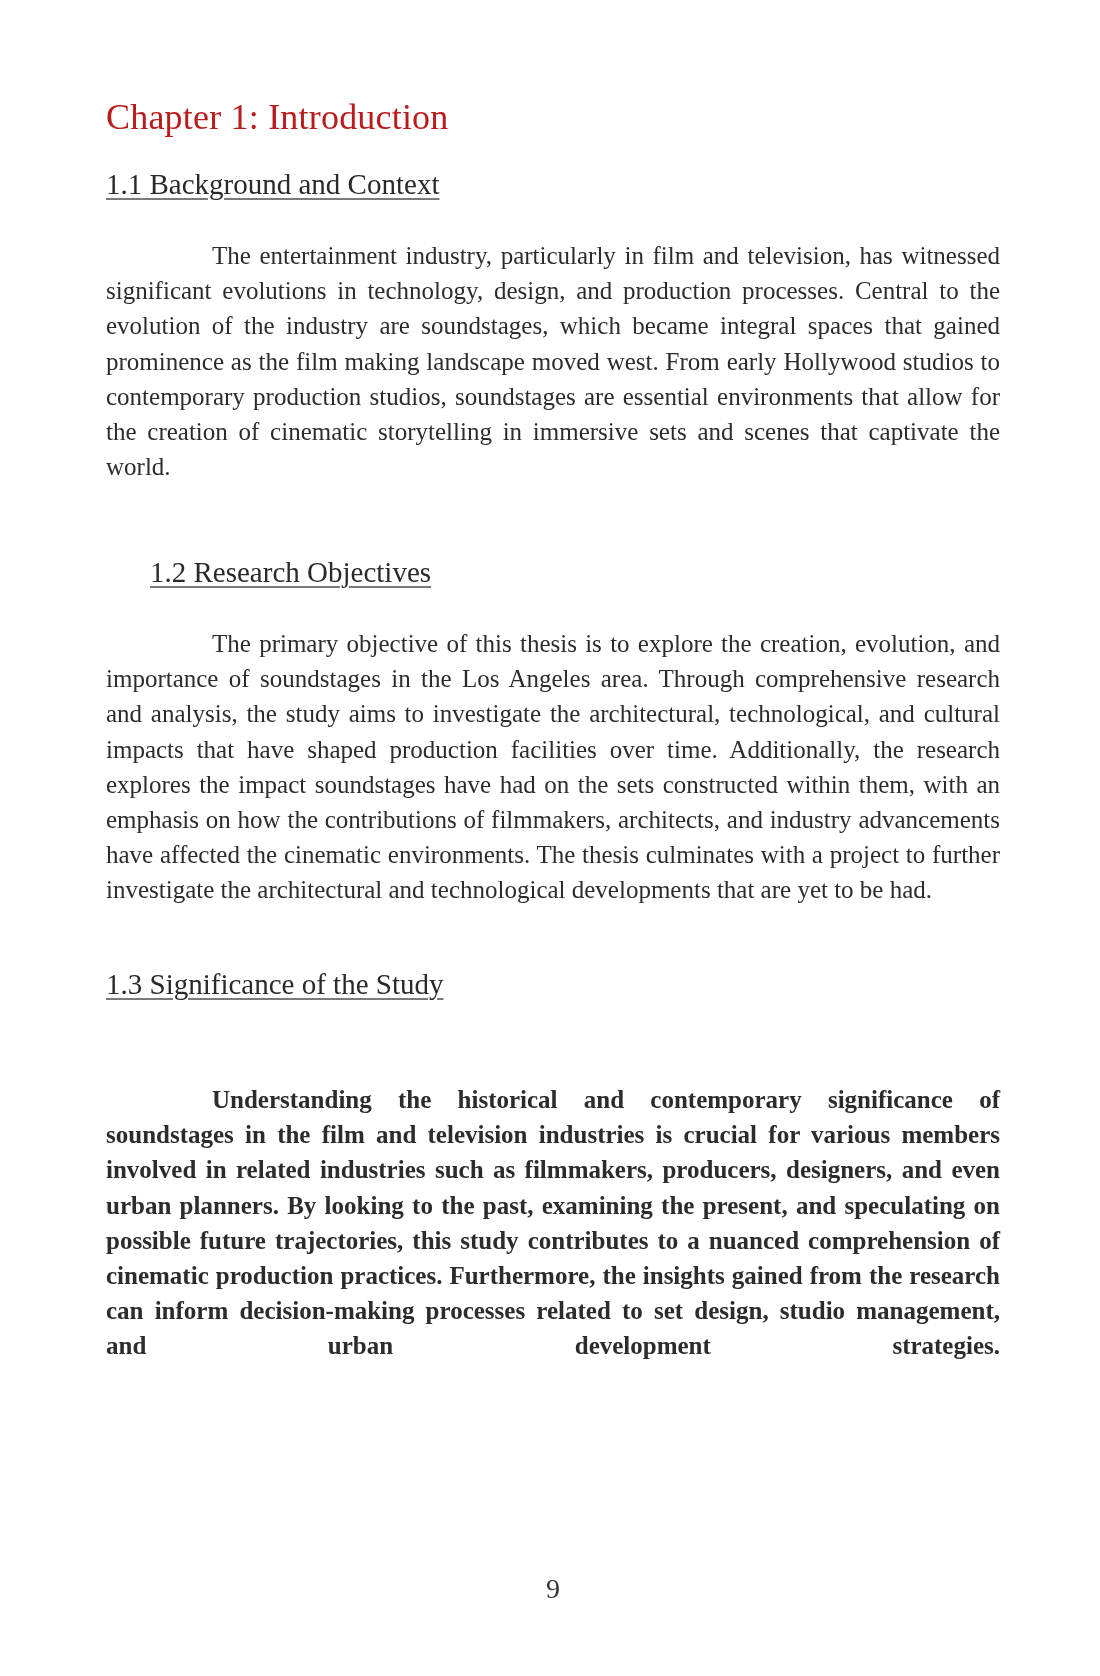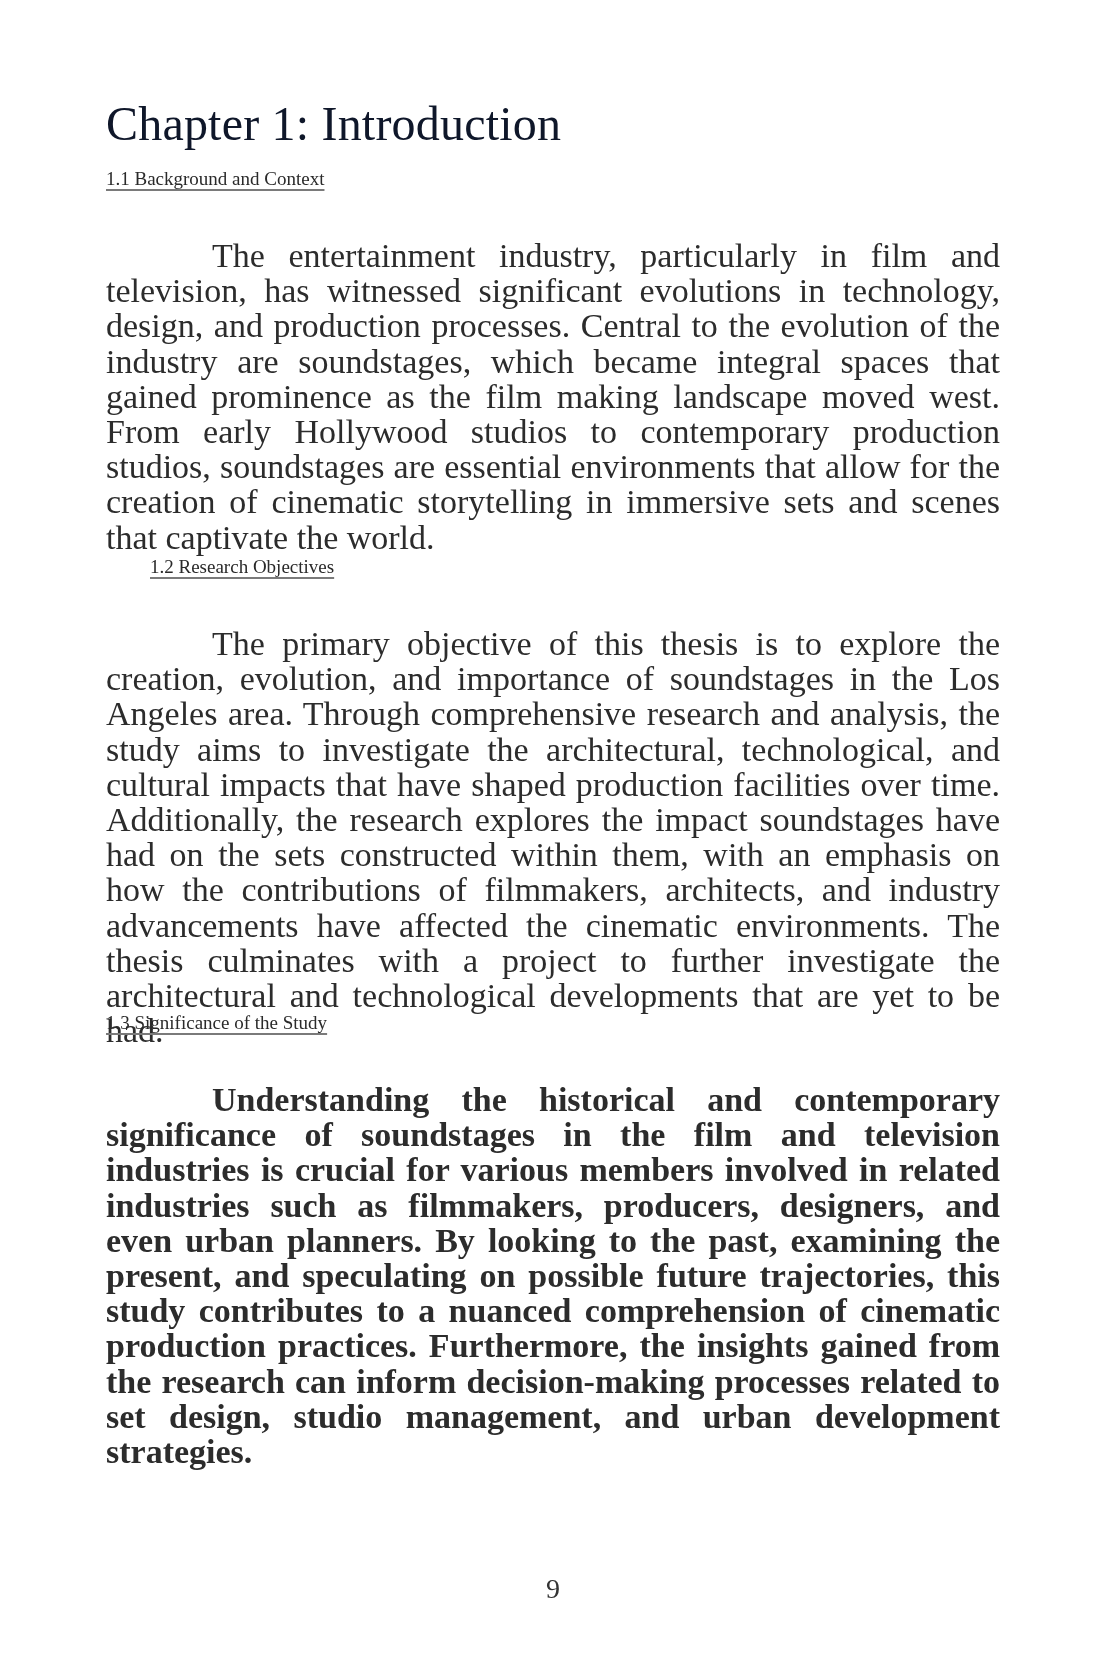--- a/index.html
+++ b/index.html
@@ -4,49 +4,49 @@
 <style>
   html, body { margin: 0; padding: 0; background: #ffffff; }
   body {
     width: 1100px; height: 1676px; position: relative; overflow: hidden;
     font-family: "Liberation Serif", "DejaVu Serif", serif;
     color: #2a2a2a;
   }
   .page { position: absolute; left: 106px; top: 0; width: 894px; }
   .chapter-title {
     position: absolute; top: 96px; left: 0;
-    font-size: 48px; font-weight: normal; margin: 0; letter-spacing: 0.2px;
-    color: #0f172a;
+    font-size: 36px; font-weight: normal; margin: 0; letter-spacing: 0.2px;
+    color: #b91c1c;
   }
   .section-heading {
     position: absolute; left: 0; margin: 0;
-    font-size: 19px; font-weight: normal; color: #2a2a2a;
+    font-size: 29px; font-weight: normal; color: #2a2a2a;
     text-decoration: underline; text-decoration-color: #7a7a7a;
     text-underline-offset: 4px; text-decoration-thickness: 2px;
   }
   .para {
     position: absolute; left: 0; width: 894px; margin: 0;
-    font-size: 34px; line-height: 35.2px; text-align: justify;
+    font-size: 25px; line-height: 35.2px; text-align: justify;
     text-indent: 106px; color: #2c2c2c;
   }
   .para.last { text-align-last: justify; font-weight: bold; }
   .page-number {
     position: absolute; top: 1573px; left: 0; width: 894px; text-align: center;
     font-size: 28px; color: #333;
   }
 </style>
 </head>
 <body>
 
 <div class="page">
   <h1 class="chapter-title">Chapter 1: Introduction</h1>
 
   <h2 class="section-heading" style="top:168px;">1.1 Background and Context</h2>
   <p class="para" style="top:238px;">The entertainment industry, particularly in film and television, has witnessed significant evolutions in technology, design, and production processes. Central to the evolution of the industry are soundstages, which became integral spaces that gained prominence as the film making landscape moved west. From early Hollywood studios to contemporary production studios, soundstages are essential environments that allow for the creation of cinematic storytelling in immersive sets and scenes that captivate the world.</p>
 
   <h2 class="section-heading" style="top:556px;margin-left:44px;">1.2 Research Objectives</h2>
   <p class="para" style="top:626px;">The primary objective of this thesis is to explore the creation, evolution, and importance of soundstages in the Los Angeles area. Through comprehensive research and analysis, the study aims to investigate the architectural, technological, and cultural impacts that have shaped production facilities over time. Additionally, the research explores the impact soundstages have had on the sets constructed within them, with an emphasis on how the contributions of filmmakers, architects, and industry advancements have affected the cinematic environments. The thesis culminates with a project to further investigate the architectural and technological developments that are yet to be had.</p>
 
-  <h2 class="section-heading" style="top:1012px;text-align:center;">1.3 Significance of the Study</h2>
+  <h2 class="section-heading" style="top:968px;text-align:center;">1.3 Significance of the Study</h2>
   <p class="para last" style="top:1082px;">Understanding the historical and contemporary significance of soundstages in the film and television industries is crucial for various members involved in related industries such as filmmakers, producers, designers, and even urban planners. By looking to the past, examining the present, and speculating on possible future trajectories, this study contributes to a nuanced comprehension of cinematic production practices. Furthermore, the insights gained from the research can inform decision-making processes related to set design, studio management, and urban development strategies.</p>
 
   <div class="page-number">9</div>
 </div>
 
 </body></html>

